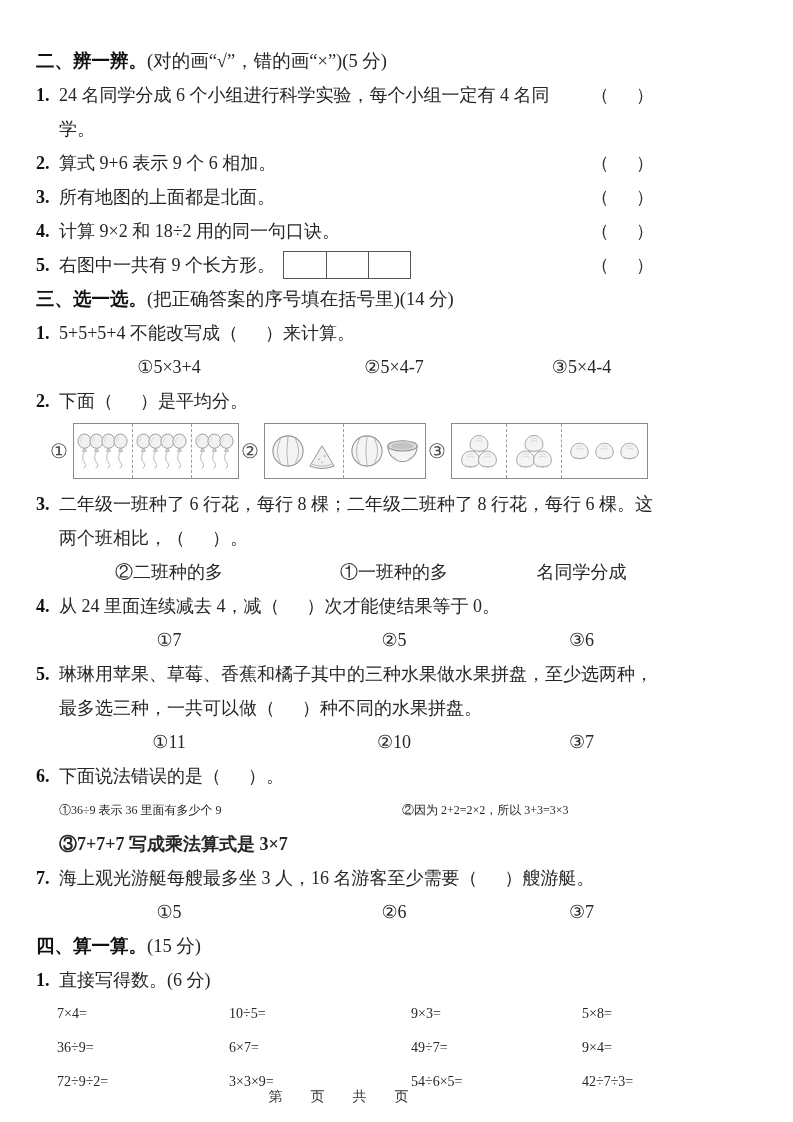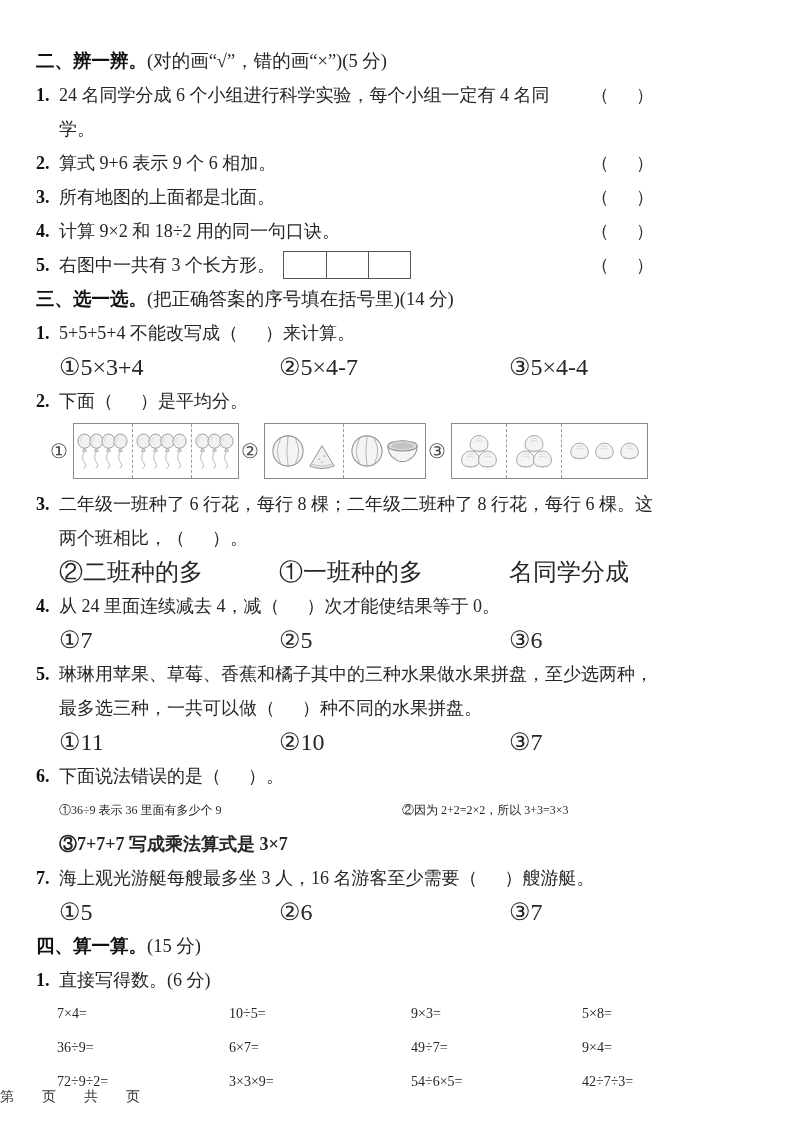--- a/index.html
+++ b/index.html
@@ -10,41 +10,41 @@
   }
   .page{box-sizing:border-box;width:684px;height:1122px;padding:44px 30px 0 36px;position:relative;overflow:hidden;}
   .line{line-height:34px;font-size:18px;}
   .sec-head{font-size:18.5px;}
   .bold{font-weight:bold;color:#101010;}
   .tf-row{display:flex;align-items:baseline;}
   .qn{font-weight:bold;color:#101010;flex:none;width:23px;}
   .qt{flex:1;white-space:pre-wrap;}
   .br{flex:none;white-space:pre;margin-left:8px;color:#333;}
   .q{display:flex;}
-  .opts{display:grid;grid-template-columns:220px 230px auto;padding-left:23px;line-height:34px;font-size:24px;white-space:pre;}
+  .opts{display:grid;grid-template-columns:220px 230px auto;padding-left:23px;line-height:34px;font-size:18px;white-space:pre;text-align:center;}
   .opts6{display:grid;grid-template-columns:343px auto;padding-left:23px;line-height:34px;font-size:12px;white-space:pre;}
   .opt3line{padding-left:23px;font-weight:bold;}
   .calc{display:grid;grid-template-columns:172px 182px 171px auto;padding-left:21px;line-height:34px;font-size:14px;}
   .rect-fig{display:inline-flex;vertical-align:-7px;margin-left:8px;border:1.3px solid #555;height:26px;background:#fff;}
   .rect-cell{width:42px;height:26px;box-sizing:border-box;}
   .rect-cell+.rect-cell{border-left:1.3px solid #555;}
   .fig-row{display:flex;justify-content:space-between;align-items:center;padding:5px 6px 8px 14px;}
   .fig{display:flex;align-items:center;}
   .fig-label{font-size:20px;color:#4a4a4a;margin-right:5px;}
   .fig-box{display:flex;align-items:stretch;border:1px solid #8a8a8a;height:54px;overflow:hidden;background:#fff;}
   .fig-cell{display:flex;align-items:center;padding:0 5px;}
   .fig-cell+.fig-cell{border-left:1px dashed #9a9a9a;}
   .ic{display:block;}
   .ic-balloon{width:15px;height:36px;margin:0 -1.5px;}
   .ic-melon{width:34px;height:34px;margin:0 1px;}
   .ic-wedge{width:30px;height:26px;margin:0 1px;align-self:flex-end;margin-bottom:8px;}
   .ic-halfbowl{width:33px;height:24px;margin:0 1px;}
   .ic-bun{width:23px;height:20px;margin:0 1px;}
   .ic-bun3{width:40px;height:37px;margin:0 2px;}
-  .footer{position:absolute;bottom:16px;left:0;right:0;text-align:left;font-size:14px;letter-spacing:7px;white-space:pre;color:#333;}
+  .footer{position:absolute;bottom:16px;left:0;right:0;text-align:center;font-size:14px;letter-spacing:7px;white-space:pre;color:#333;}
   svg.defs{position:absolute;width:0;height:0;}
 </style>
 </head>
 <body>
 
 <svg class="defs" aria-hidden="true">
   <defs>
     <symbol id="sym-balloon" viewBox="0 0 16 38">
       <ellipse cx="8" cy="8.5" rx="7" ry="7.6" fill="#f1f1f1" stroke="#9a9a9a" stroke-width="1"></ellipse>
       <path d="M5.5 4.5 q-2 2 -1.6 5" stroke="#cfcfcf" stroke-width="0.9" fill="none"></path>
@@ -102,21 +102,21 @@
     <span class="qt">所有地图的上面都是北面。</span>
     <span class="br">（      ）</span>
   </div>
   <div class="line tf-row">
     <span class="qn">4.</span>
     <span class="qt">计算 9×2 和 18÷2 用的同一句口诀。</span>
     <span class="br">（      ）</span>
   </div>
   <div class="line tf-row">
     <span class="qn">5.</span>
-    <span class="qt"><span>右图中一共有 3 个长方形。</span><span class="rect-fig"><span class="rect-cell"></span><span class="rect-cell"></span><span class="rect-cell"></span></span></span>
+    <span class="qt"><span>右图中一共有 9 个长方形。</span><span class="rect-fig"><span class="rect-cell"></span><span class="rect-cell"></span><span class="rect-cell"></span></span></span>
     <span class="br">（      ）</span>
   </div>
 
   <div class="line sec-head">
     <span class="bold">三、选一选。</span><span>(把正确答案的序号填在括号里)(14 分)</span>
   </div>
 
   <div class="line q">
     <span class="qn">1.</span>
     <span class="qt">5+5+5+4 不能改写成（      ）来计算。</span>

